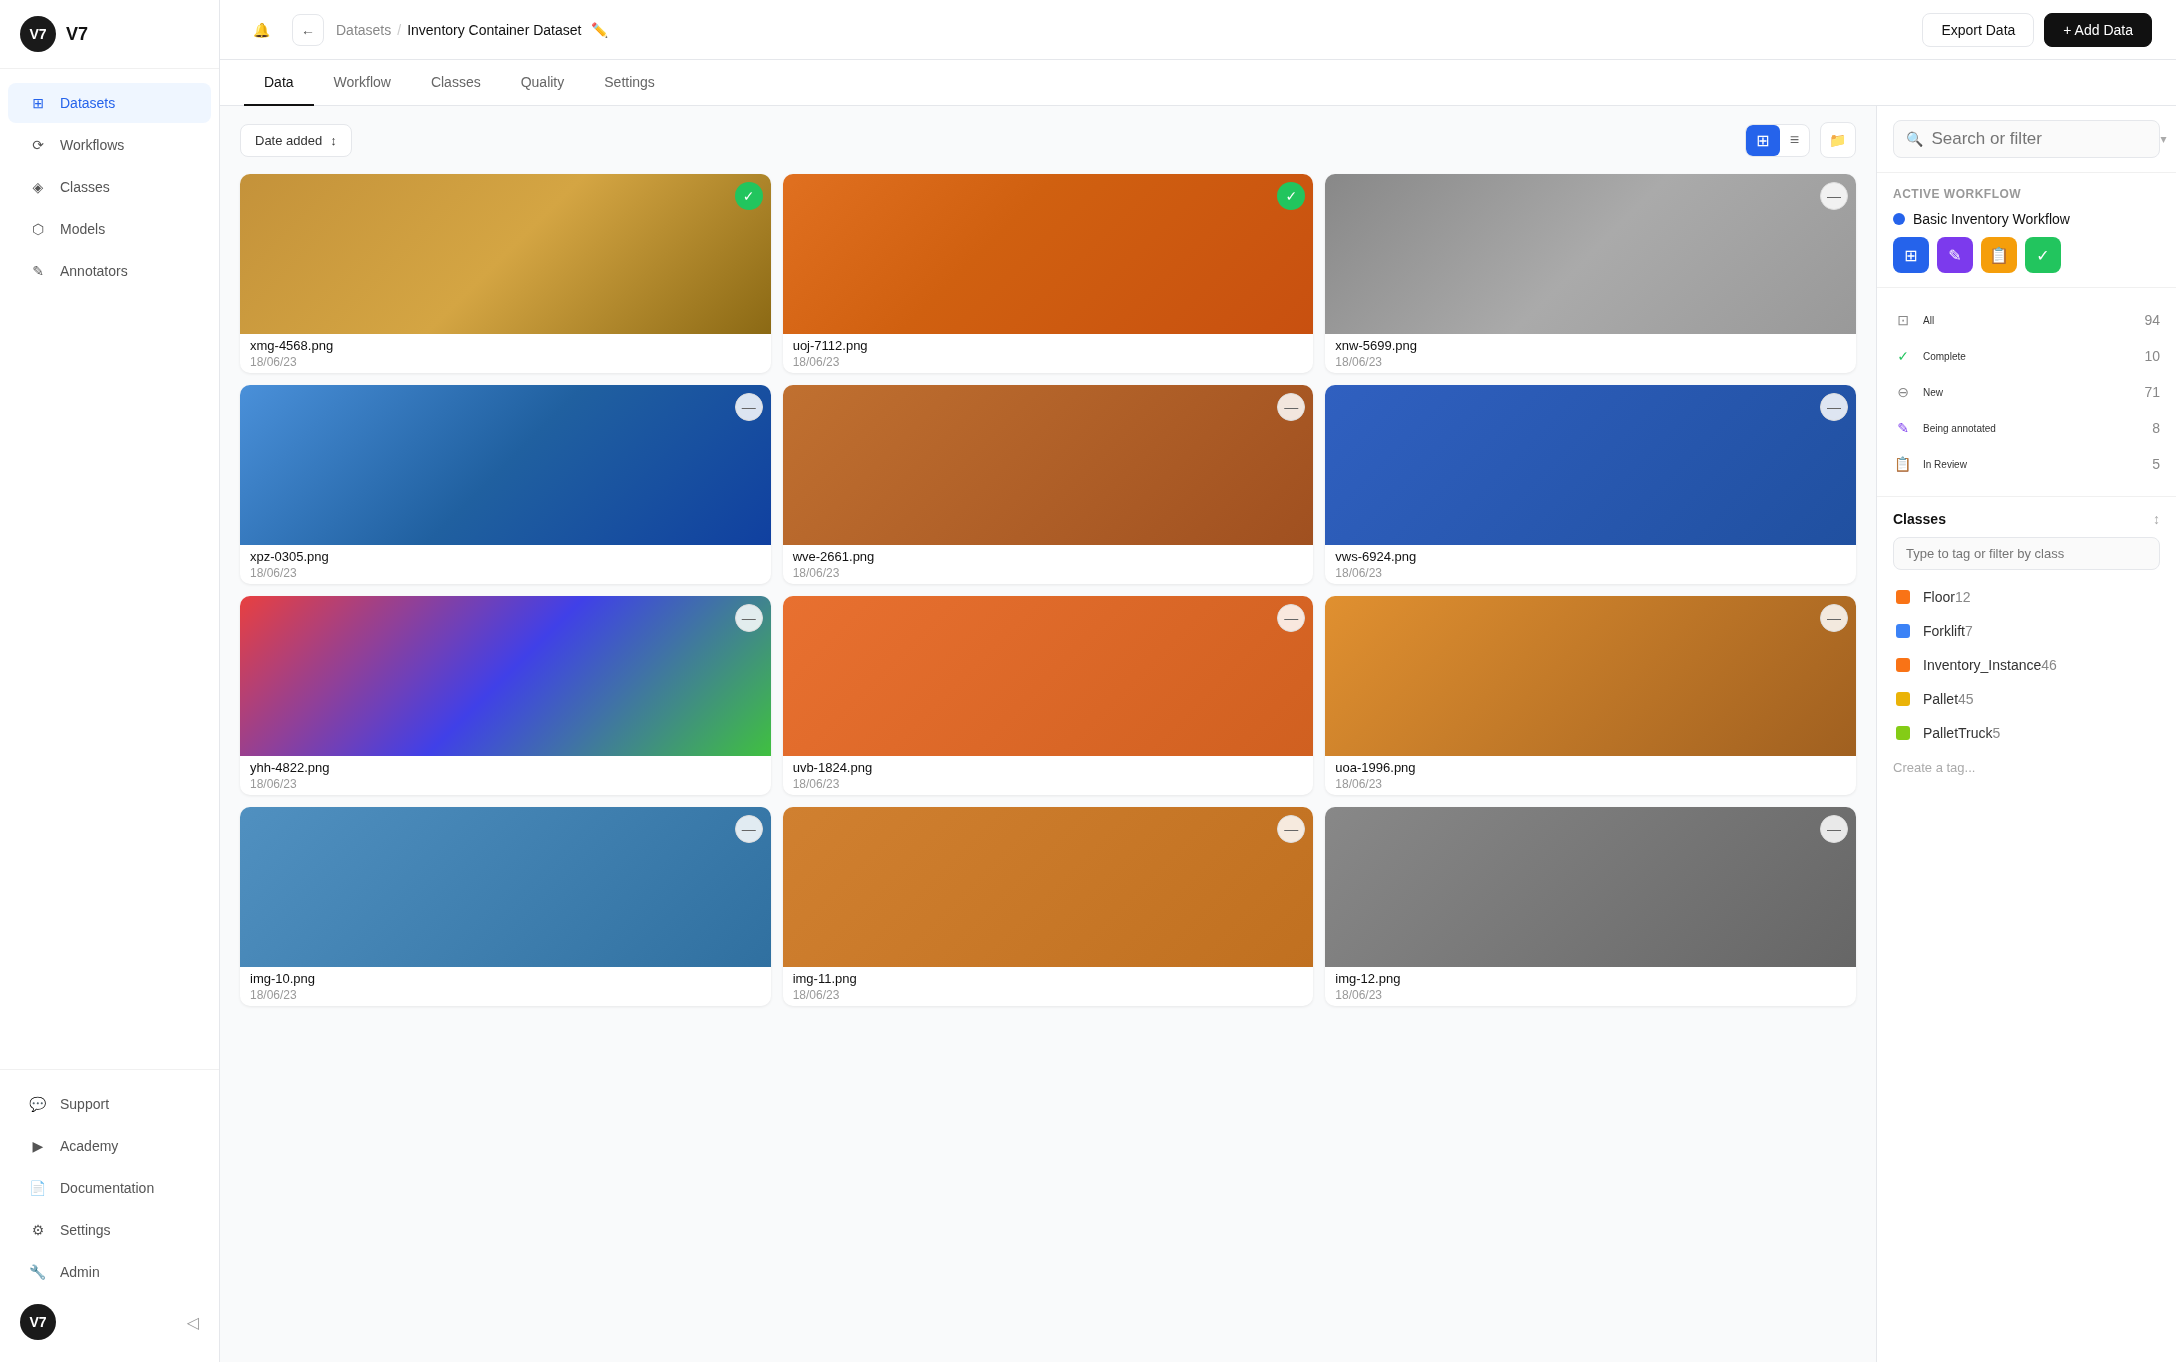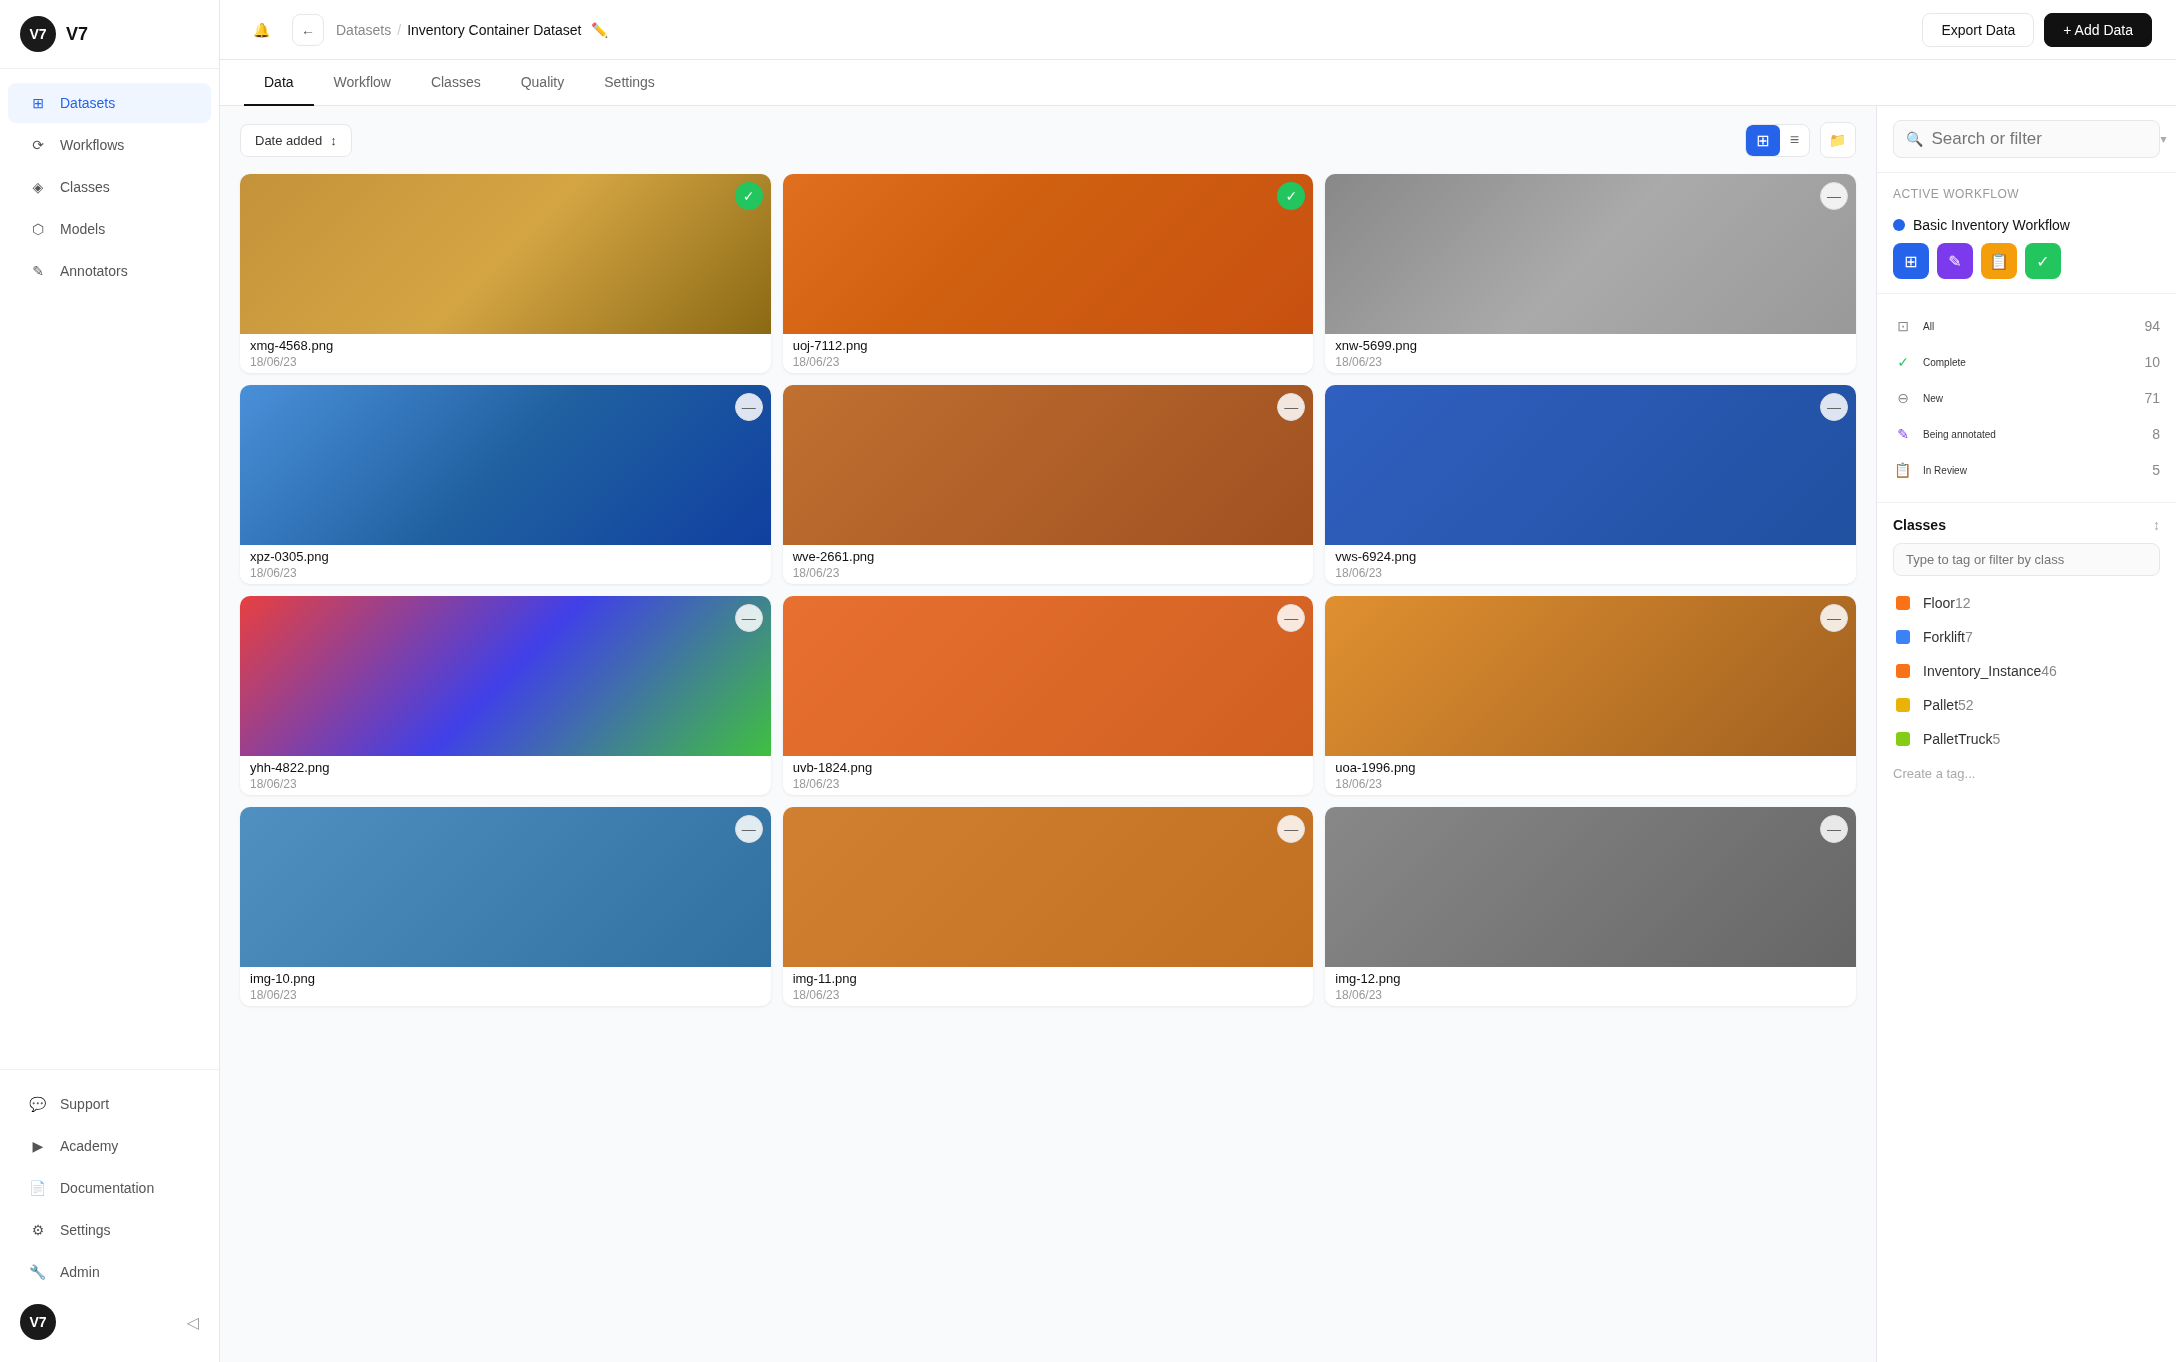--- a/index.html
+++ b/index.html
@@ -67,21 +67,21 @@
 
     
     .right-sidebar { width: 300px; background: #fff; border-left: 1px solid #e5e7eb; display: flex; flex-direction: column; flex-shrink: 0; overflow-y: auto; }
     .rs-search { padding: 14px 16px; border-bottom: 1px solid #f0f0f0; }
     .search-box { display: flex; align-items: center; gap: 8px; border: 1px solid #e5e7eb; border-radius: 8px; padding: 8px 12px; background: #fafafa; }
     .search-input { border: none; background: transparent; outline: none; flex: 1; font-size: 17px; color: #333; }
     .search-icon { color: #aaa; font-size: 14px; }
     .dropdown-arrow { color: #aaa; font-size: 12px; cursor: pointer; }
 
     .rs-section { padding: 14px 16px; border-bottom: 1px solid #f0f0f0; }
-    .rs-section-title { font-size: 12px; font-weight: 400; color: #999; text-transform: uppercase; letter-spacing: 0.5px; margin-bottom: 16px; }
+    .rs-section-title { font-size: 12px; font-weight: 700; color: #999; text-transform: uppercase; letter-spacing: 0.5px; margin-bottom: 10px; }
     .workflow-item { display: flex; align-items: center; gap: 8px; margin-bottom: 10px; }
     .workflow-name { font-size: 14px; font-weight: 500; color: #111; }
     .workflow-icons { display: flex; gap: 8px; margin-top: 4px; }
     .wf-icon-btn { width: 36px; height: 36px; border-radius: 8px; display: flex; align-items: center; justify-content: center; font-size: 16px; cursor: pointer; }
     .wf-icon-blue { background: #2563eb; color: #fff; }
     .wf-icon-purple { background: #7c3aed; color: #fff; }
     .wf-icon-orange { background: #f59e0b; color: #fff; }
     .wf-icon-green { background: #22c55e; color: #fff; }
 
     .status-section { padding: 14px 16px; border-bottom: 1px solid #f0f0f0; }
@@ -444,21 +444,21 @@
     </div>
     <span class="class-count">46</span>
   </div>
             <div class="class-item">
     <div class="class-left">
       <span class="class-icon">
         <span style="width:14px;height:14px;background:#eab308;border-radius:3px;display:inline-block;"></span>
       </span>
       <span class="class-name">Pallet</span>
     </div>
-    <span class="class-count">52</span>
+    <span class="class-count">45</span>
   </div>
             <div class="class-item">
     <div class="class-left">
       <span class="class-icon">
         <span style="width:14px;height:14px;background:#84cc16;border-radius:3px;display:inline-block;"></span>
       </span>
       <span class="class-name">PalletTruck</span>
     </div>
     <span class="class-count">5</span>
   </div>

